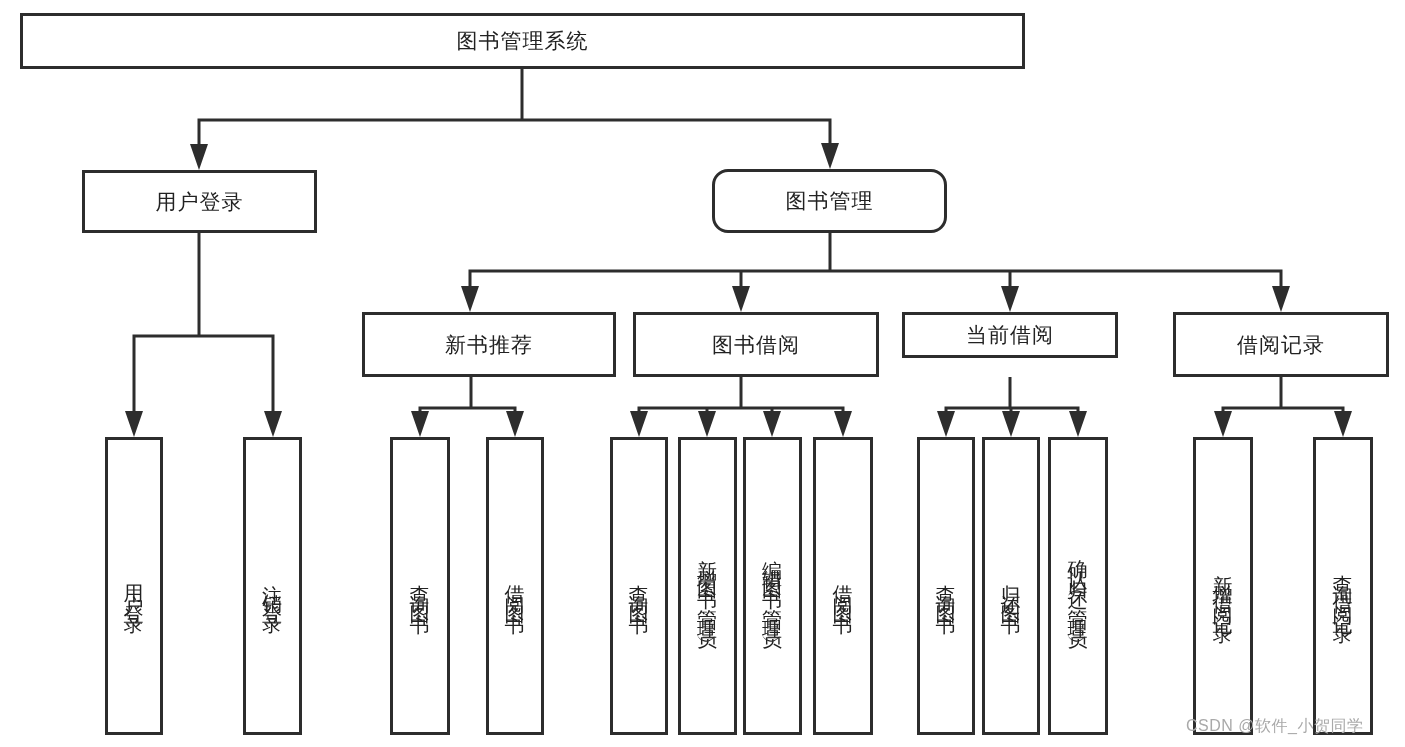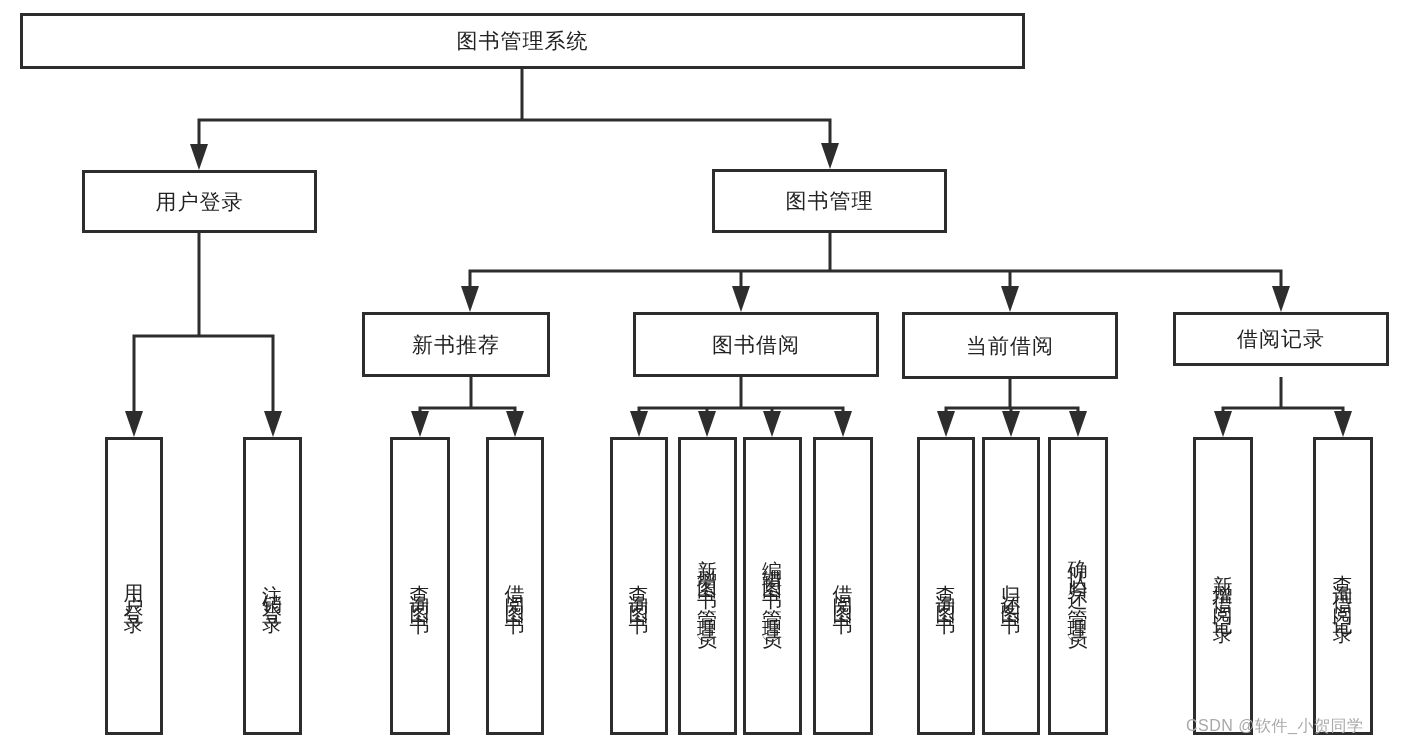--- a/index.html
+++ b/index.html
@@ -124,26 +124,26 @@
       <polygon points="1002,411 1020,411 1011,437"></polygon>
       <polygon points="1069,411 1087,411 1078,437"></polygon>
       <polygon points="1214,411 1232,411 1223,437"></polygon>
       <polygon points="1334,411 1352,411 1343,437"></polygon>
     </g>
   </svg>
 
   <div class="node" style="left:20px; top:13px; width:1005px; height:56px;">图书管理系统</div>
 
   <div class="node" style="left:82px; top:170px; width:235px; height:63px;">用户登录</div>
-  <div class="node" style="left:712px; top:169px; width:235px; height:64px;">图书管理</div>
+  <div class="node" style="left:712px; top:169px; width:235px; height:64px;border-radius:16px;">图书管理</div>
 
-  <div class="node" style="left:362px; top:312px; width:188px; height:65px;">新书推荐</div>
+  <div class="node" style="left:362px; top:312px; width:254px; height:65px;">新书推荐</div>
   <div class="node" style="left:633px; top:312px; width:246px; height:65px;">图书借阅</div>
-  <div class="node" style="left:902px; top:312px; width:216px; height:67px;">当前借阅</div>
-  <div class="node" style="left:1173px; top:312px; width:216px; height:54px;">借阅记录</div>
+  <div class="node" style="left:902px; top:312px; width:216px; height:46px;">当前借阅</div>
+  <div class="node" style="left:1173px; top:312px; width:216px; height:65px;">借阅记录</div>
 
   <div class="node leaf" style="left:105px; top:437px; width:58px; height:298px;">用户登录</div>
   <div class="node leaf" style="left:243px; top:437px; width:59px; height:298px;">注销登录</div>
 
   <div class="node leaf" style="left:390px; top:437px; width:60px; height:298px;">查询图书</div>
   <div class="node leaf" style="left:486px; top:437px; width:58px; height:298px;">借阅图书</div>
 
   <div class="node leaf" style="left:610px; top:437px; width:58px; height:298px;">查询图书</div>
   <div class="node leaf" style="left:678px; top:437px; width:59px; height:298px;">新增图书（管理员）</div>
   <div class="node leaf" style="left:743px; top:437px; width:59px; height:298px;">编辑图书（管理员）</div>

